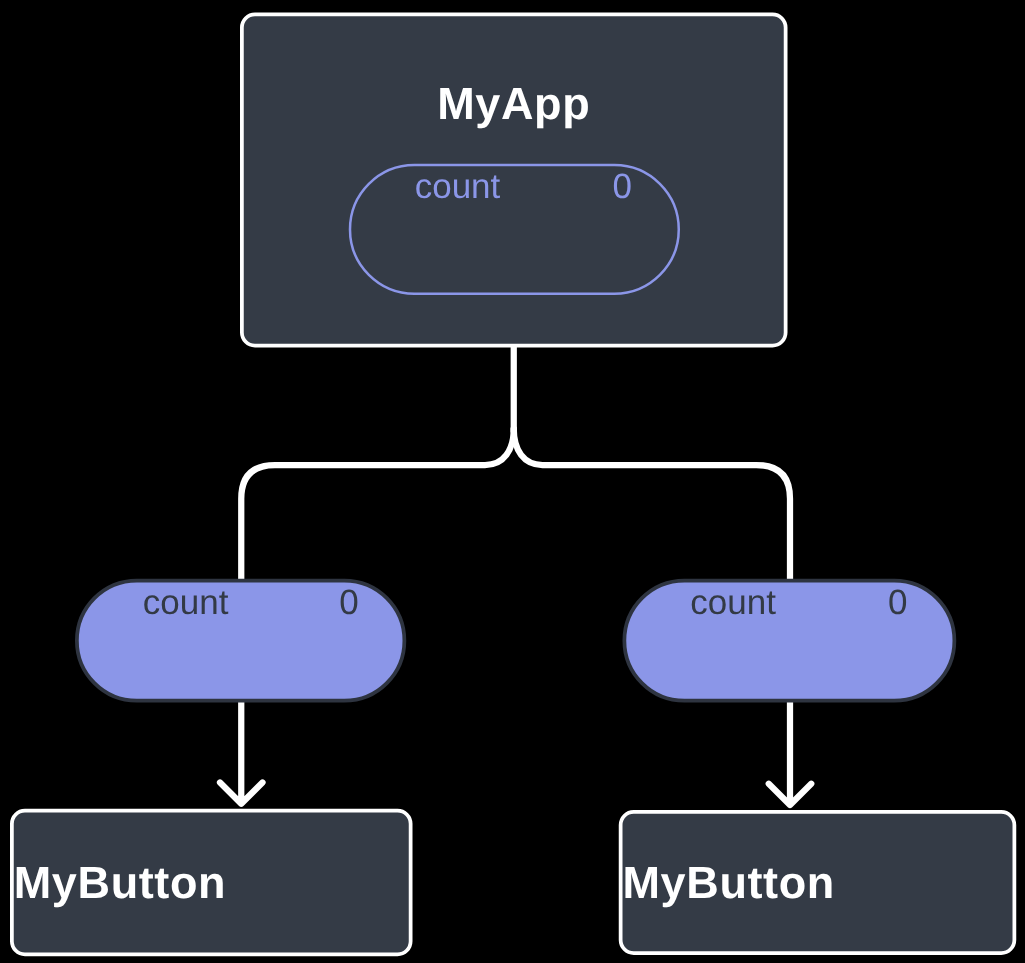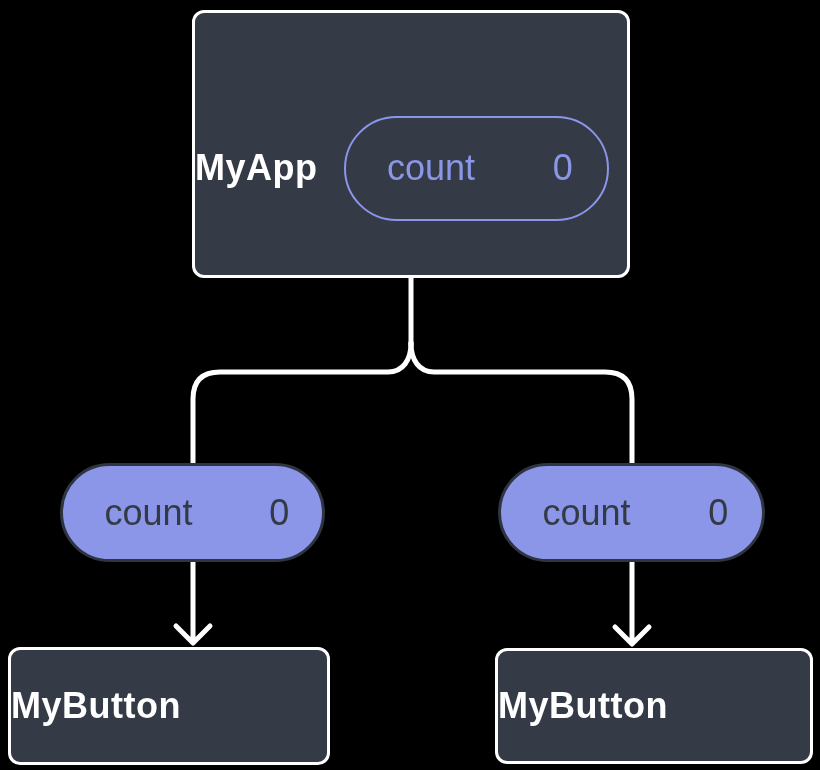--- a/index.html
+++ b/index.html
@@ -29,42 +29,42 @@
     background: #343b46;
     border: 3px solid #ffffff;
     border-radius: 12px;
     display: flex;
     align-items: center;
     justify-content: flex-start;
   }
   .node--root {
     left: 192px; top: 10px;
     width: 438px; height: 268px;
-    flex-direction: row;
+    flex-direction: column;
     justify-content: flex-start;
     padding-top: 48px;
     gap: 26px;
     align-items: center;
   }
   .node--leaf-left  { left: 8px;   top: 647px; width: 322px; height: 118px; }
   .node--leaf-right { left: 495px; top: 648px; width: 318px; height: 116px; }
   .node-title {
     color: #ffffff;
     font-size: 36px;
     font-weight: 600;
     line-height: 44px;
     letter-spacing: 0.5px;
     white-space: nowrap;
   }
   .pill {
     box-sizing: border-box;
     display: flex;
-    align-items: center;
+    align-items: flex-start;
     border-radius: 999px;
-    font-size: 36px;
+    font-size: 28px;
     font-weight: 400;
   }
   .pill-section {
     display: flex;
     align-items: center;
     justify-content: center;
     white-space: nowrap;
   }
   .pill-section--name  { flex: 0 0 171px; }
   .pill-section--value { flex: 1 1 auto; }

